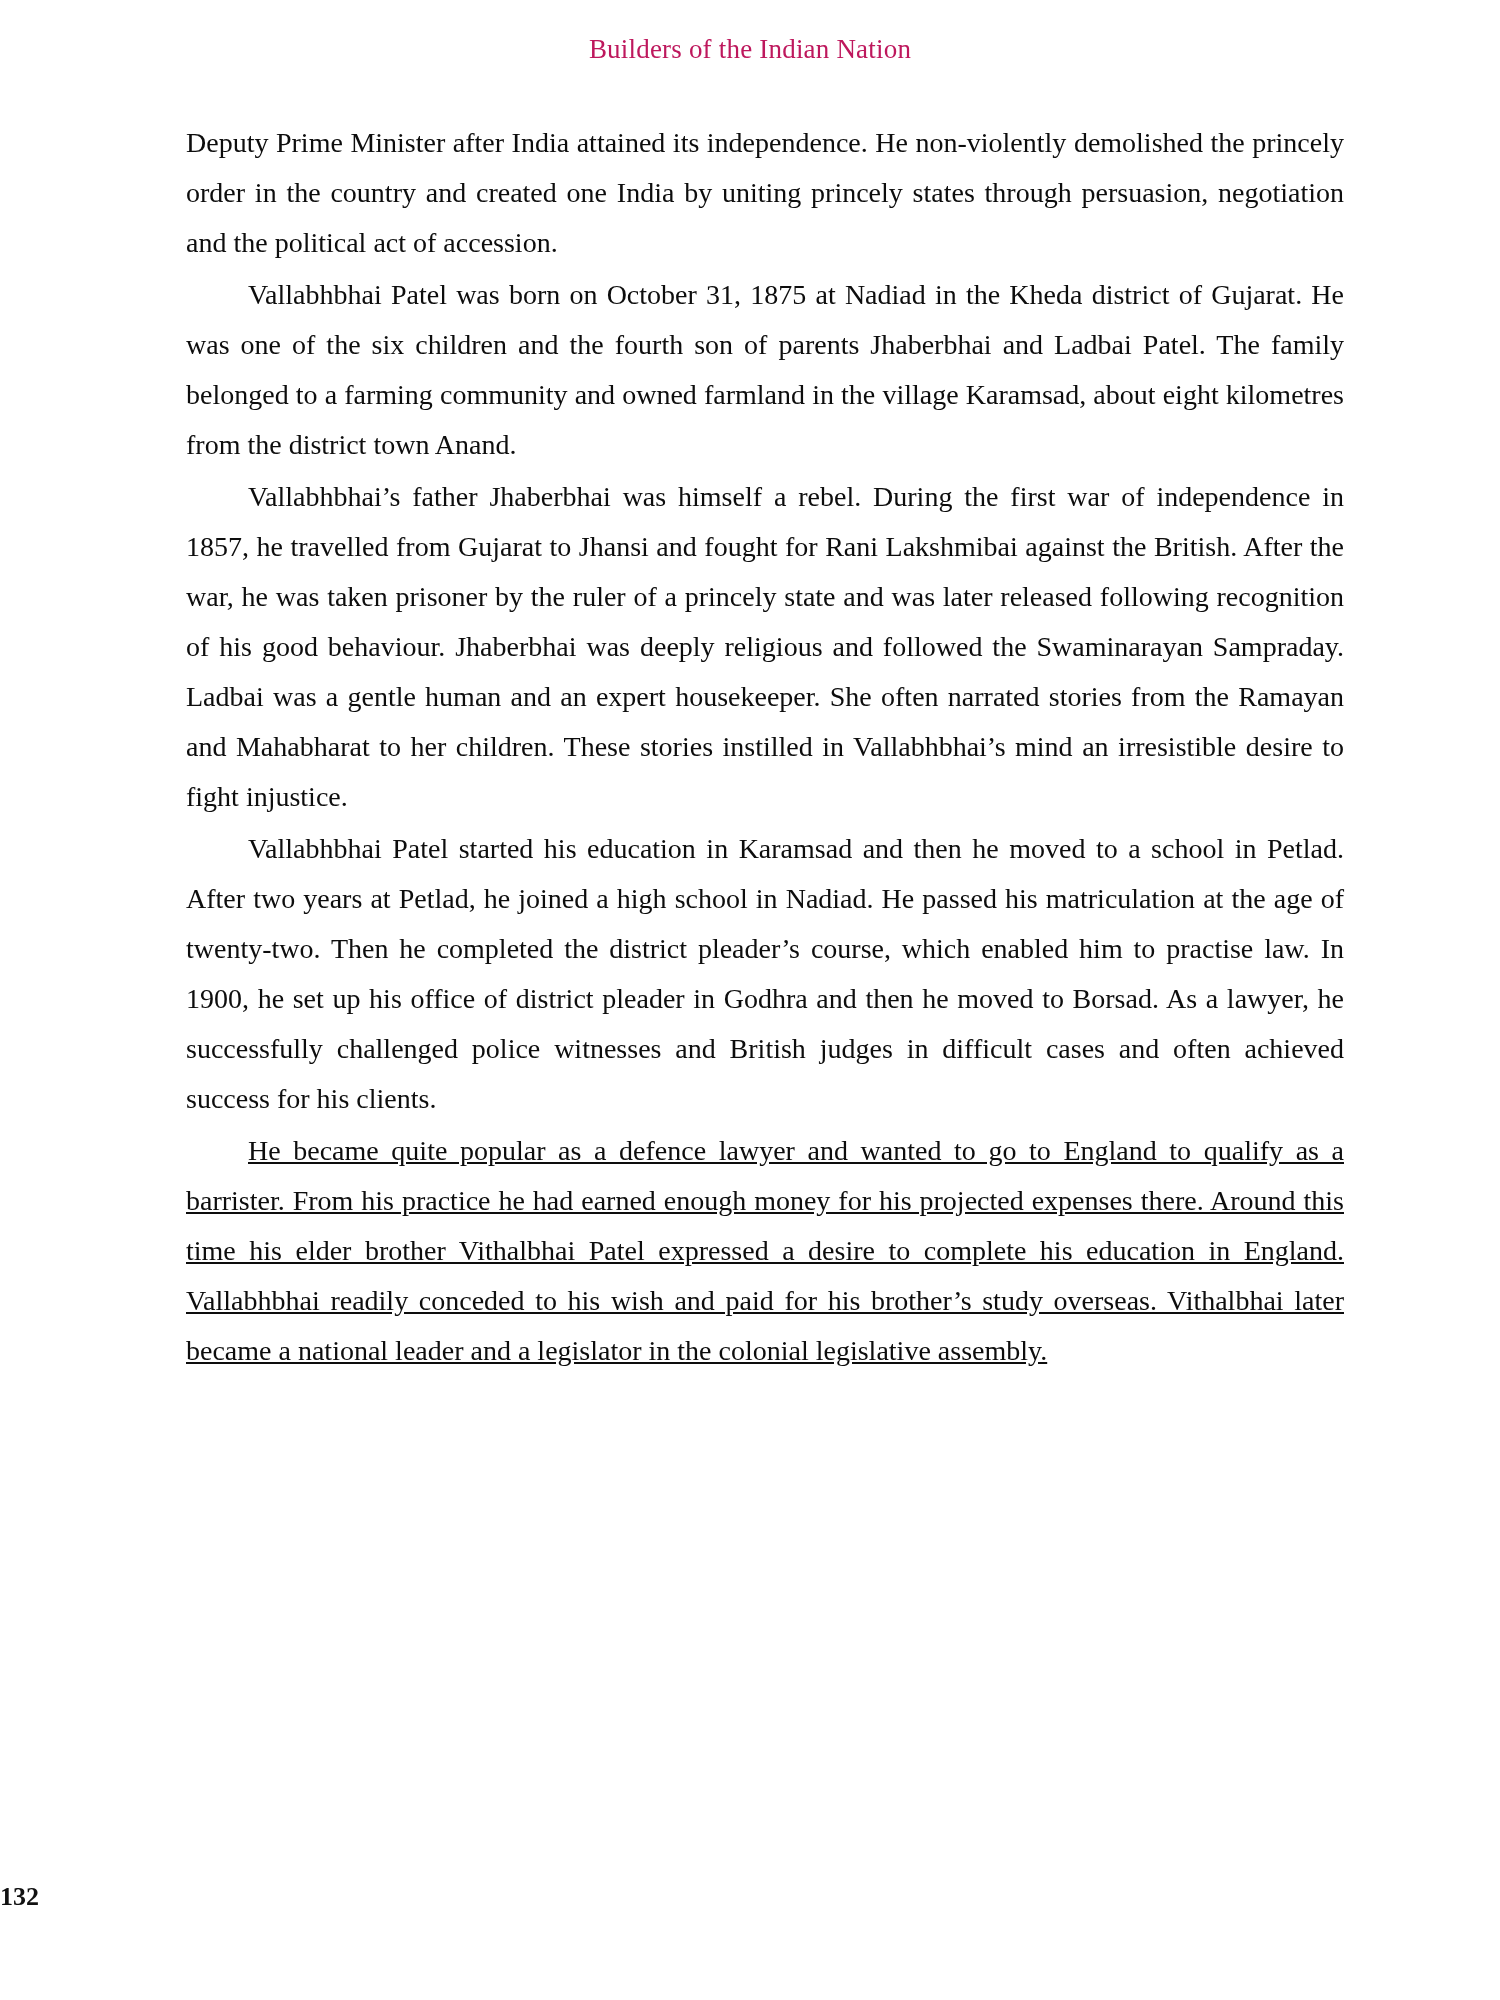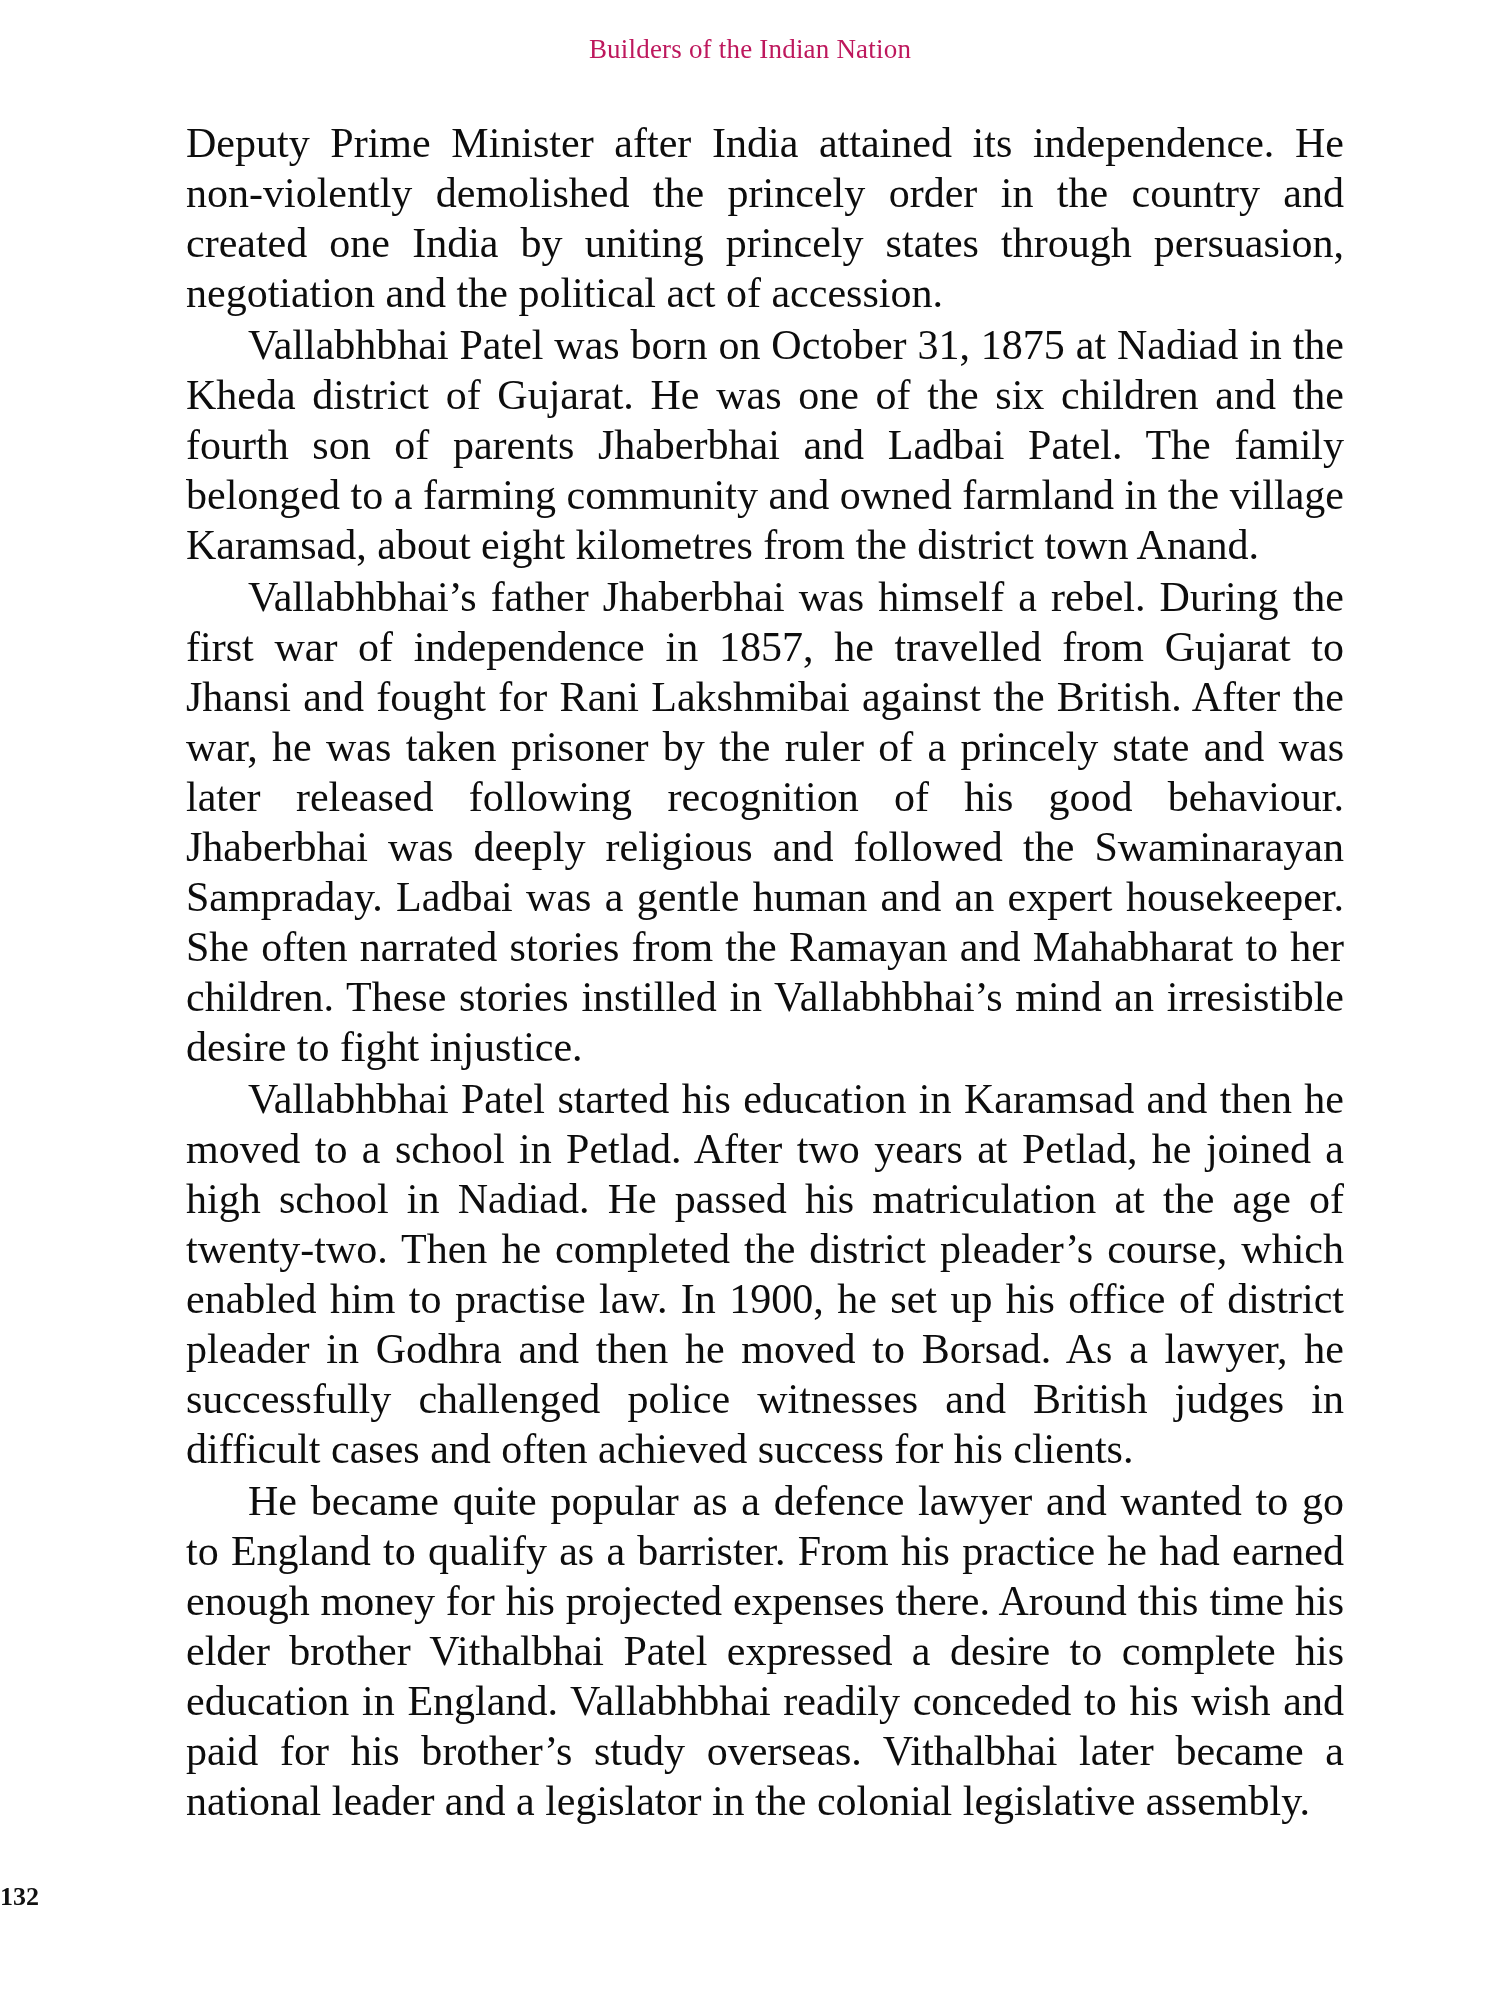--- a/index.html
+++ b/index.html
@@ -35,33 +35,34 @@
     color: #be185d;
   }
   .text-block {
     position: absolute;
     left: 186px;
     top: 118px;
     width: 1158px;
   }
   .para {
     margin: 0 0 2px 0;
-    font-size: 42px;
+    font-size: 28px;
     line-height: 50px;
     text-align: justify;
     text-justify: inter-word;
     color: #0d0d0d;
     -webkit-hyphens: none;
     hyphens: none;
   }
   .para.indent {
     text-indent: 62px;
   }
   .para:last-child {
     margin-bottom: 12px;
+    text-decoration: underline;
   }
   .folio {
     position: absolute;
     left: 0;
     top: 1882px;
     width: 1500px;
     font-family: "Liberation Serif", serif;
     font-size: 26px;
     font-weight: bold;
     color: #111111;

